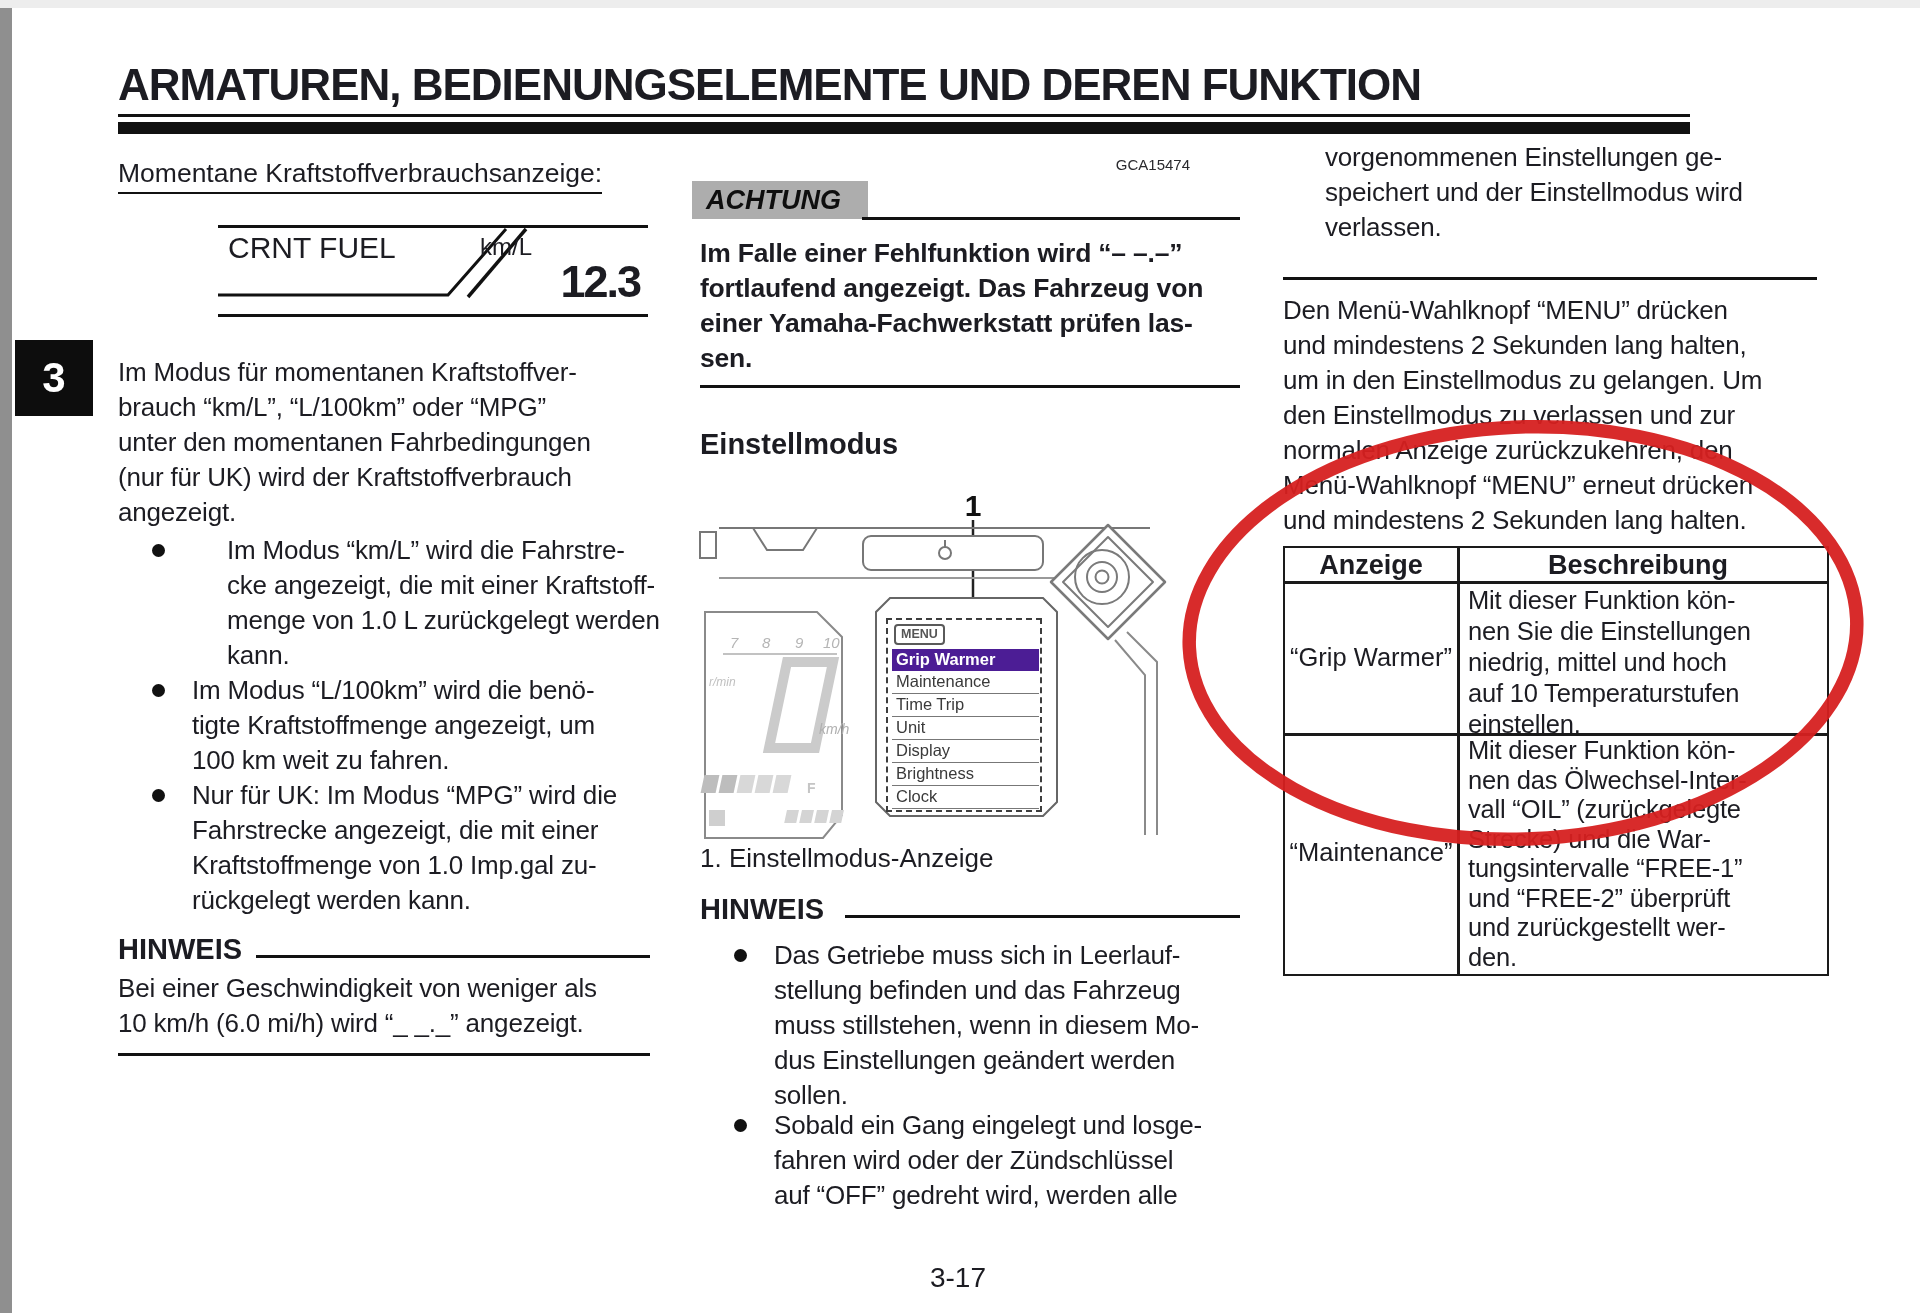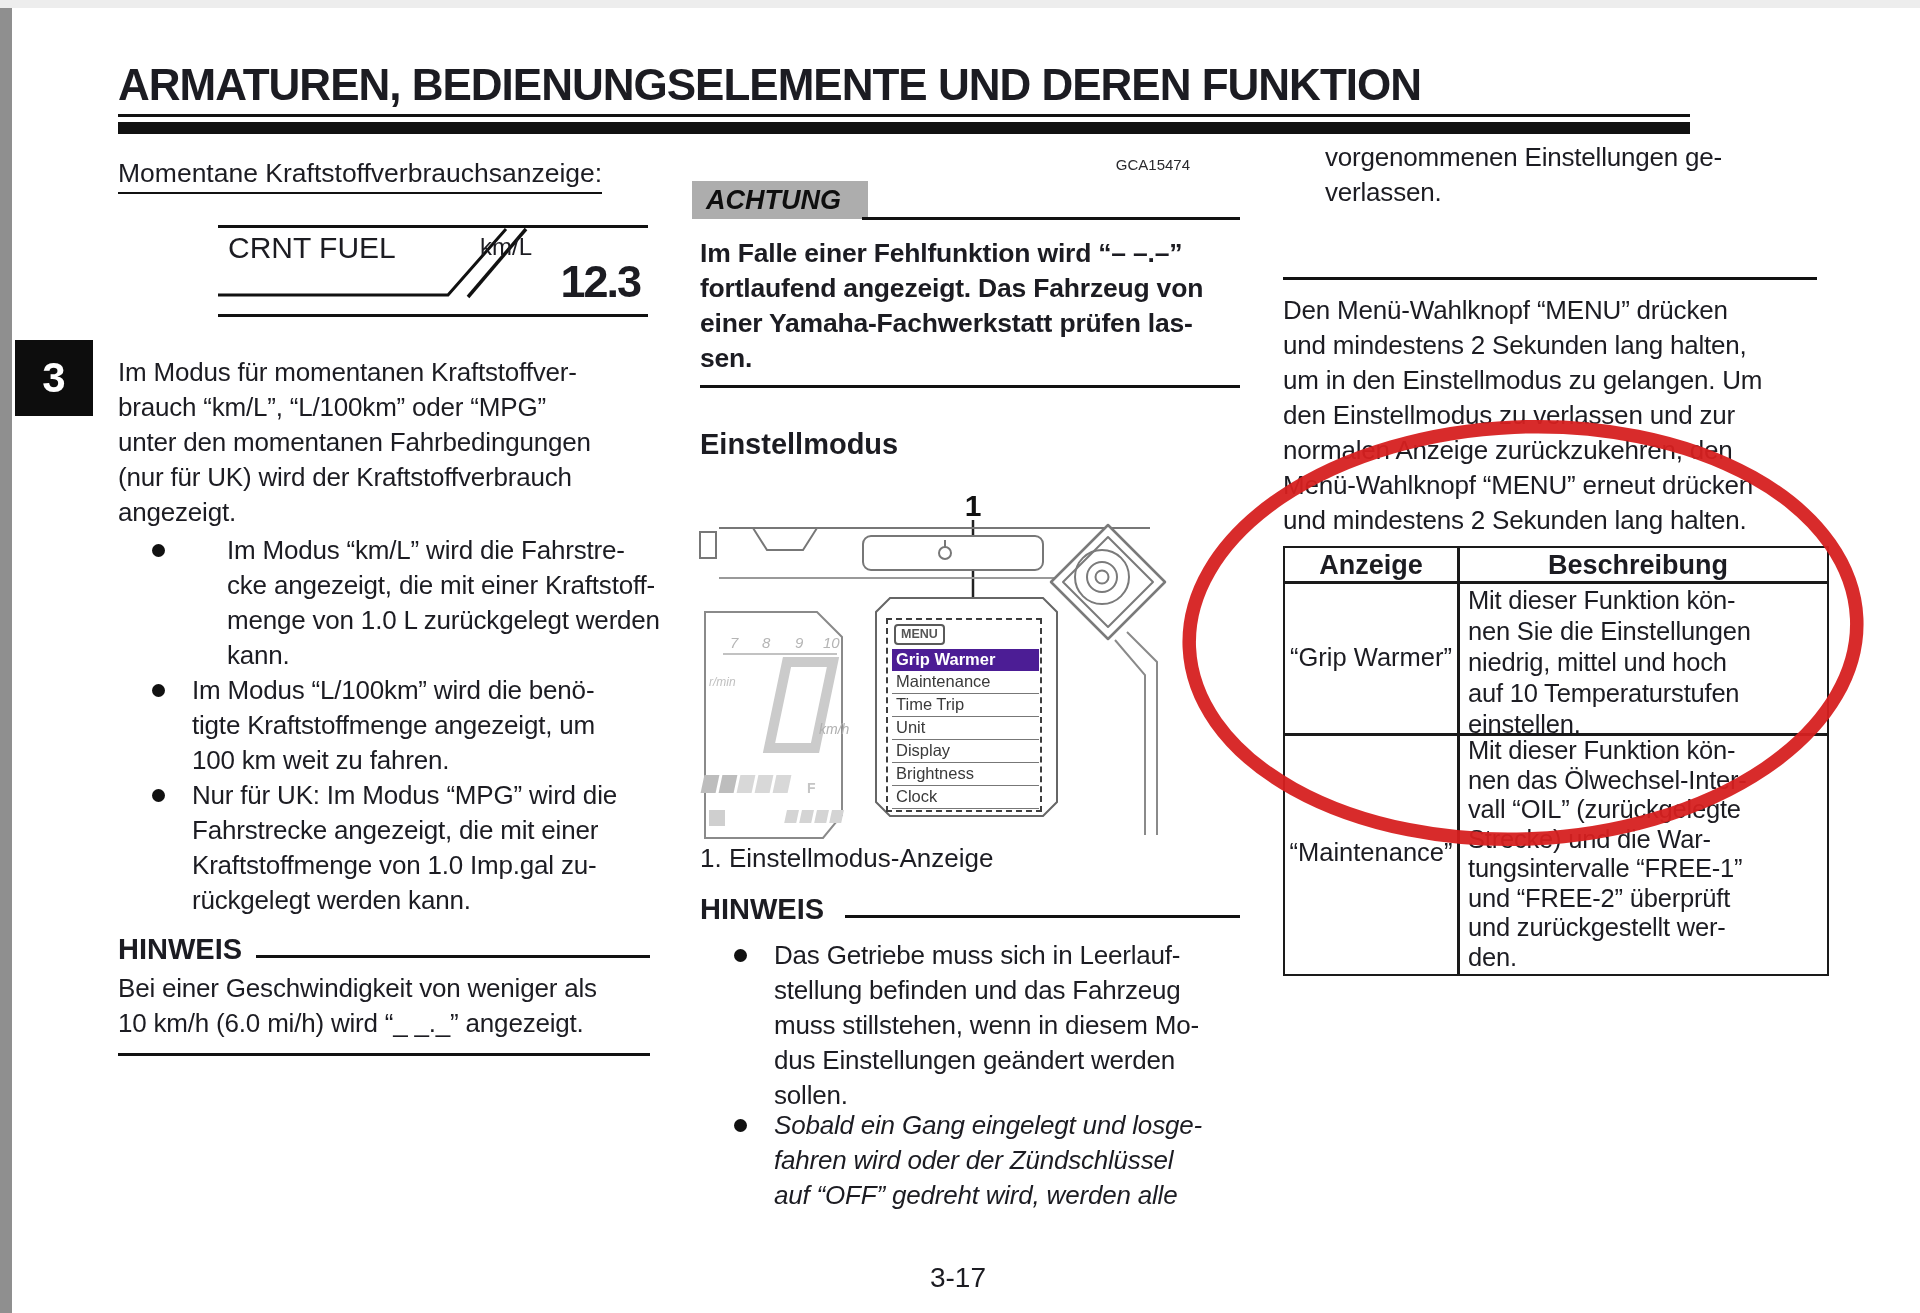--- a/index.html
+++ b/index.html
@@ -202,28 +202,29 @@
   <div class="bullet-dot" style="left:734px;top:949px;"></div>
   <div class="abs body" style="left:774px;top:938px;width:470px;">
       <div class="line">Das Getriebe muss sich in Leerlauf-</div>
       <div class="line">stellung befinden und das Fahrzeug</div>
       <div class="line">muss stillstehen, wenn in diesem Mo-</div>
       <div class="line">dus Einstellungen geändert werden</div>
       <div class="line">sollen.</div>
     </div>
 
   <div class="bullet-dot" style="left:734px;top:1119px;"></div>
-  <div class="abs body" style="left:774px;top:1108px;width:470px;font-style:italic;">
+  <div class="abs body" style="left:774px;top:1108px;width:470px;">
       <div class="line">Sobald ein Gang eingelegt und losge-</div>
       <div class="line">fahren wird oder der Zündschlüssel</div>
       <div class="line">auf “OFF” gedreht wird, werden alle</div>
     </div>
 
   <div class="abs body" style="left:1325px;top:140px;width:500px;">
       <div class="line">vorgenommenen Einstellungen ge-</div>
+      <div class="line">speichert und der Einstellmodus wird</div>
       <div class="line">verlassen.</div>
     </div>
   <div class="rule" style="left:1283px;top:277px;width:534px;height:2.5px;"></div>
   <div class="abs body" style="left:1283px;top:293px;width:540px;">
       <div class="line">Den Menü-Wahlknopf “MENU” drücken</div>
       <div class="line">und mindestens 2 Sekunden lang halten,</div>
       <div class="line">um in den Einstellmodus zu gelangen. Um</div>
       <div class="line">den Einstellmodus zu verlassen und zur</div>
       <div class="line">normalen Anzeige zurückzukehren, den</div>
       <div class="line">Menü-Wahlknopf “MENU” erneut drücken</div>

